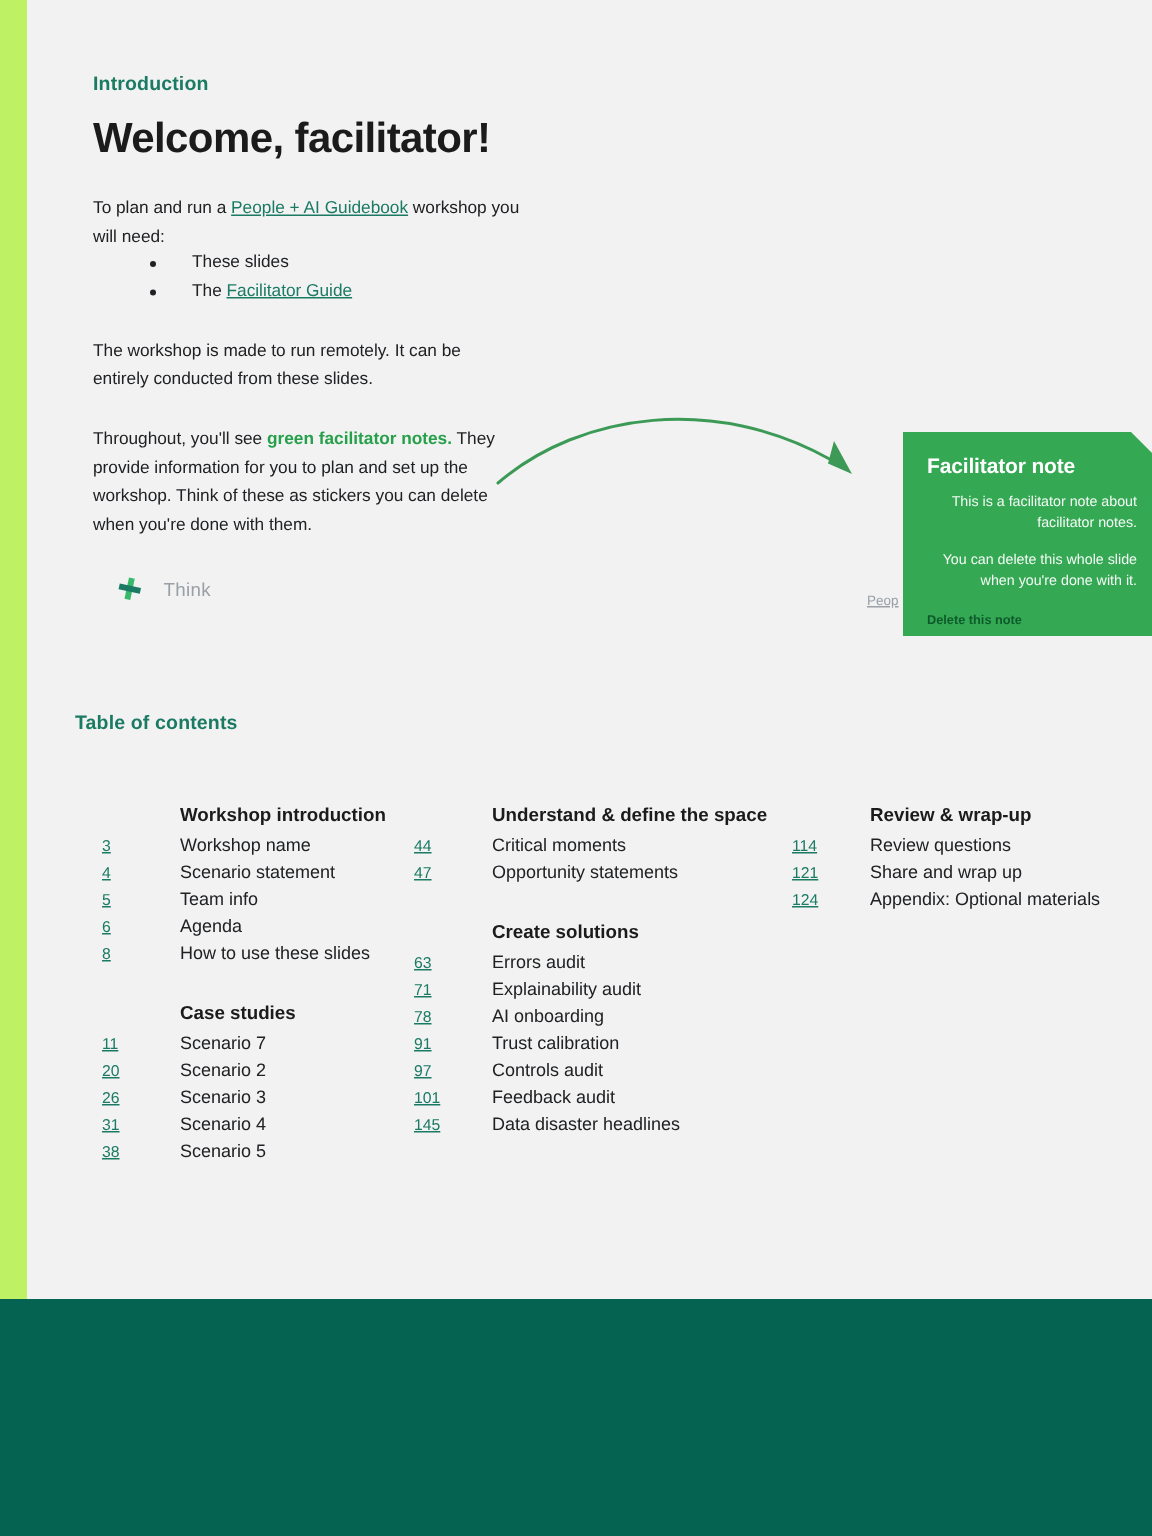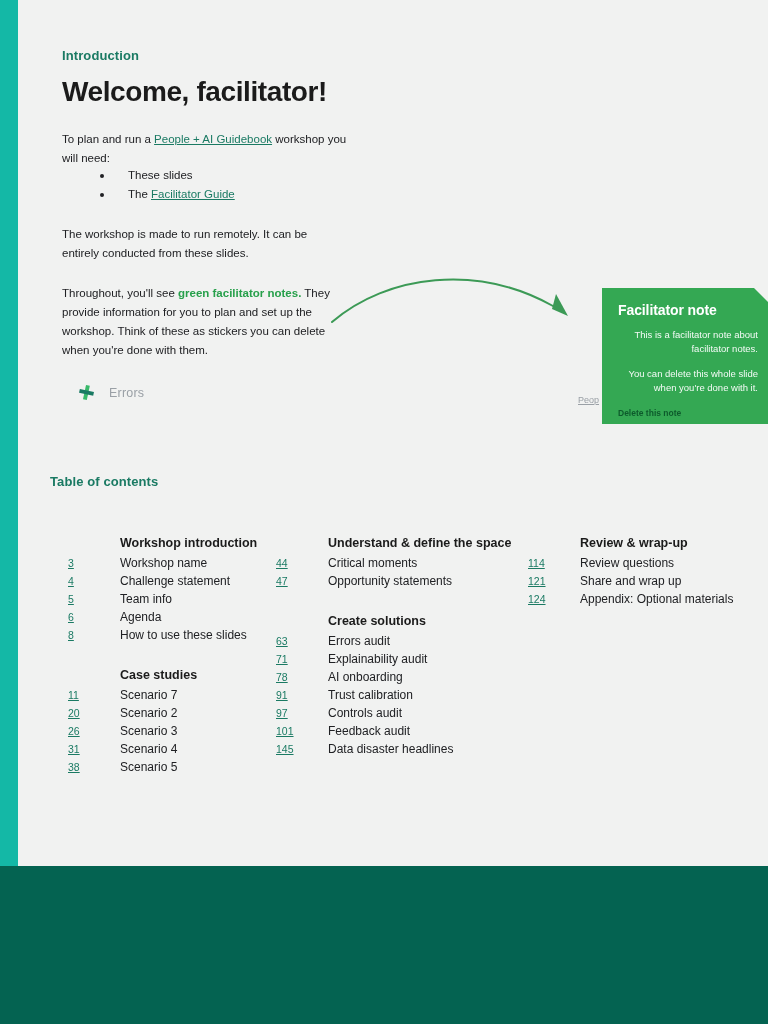--- a/index.html
+++ b/index.html
@@ -10,21 +10,21 @@
     height: 1024px;
     background: #ffffff;
     font-family: "Liberation Sans", sans-serif;
     overflow: hidden;
   }
 
   #page {
     position: relative;
     width: 768px;
     height: 872px;
-    background: #14b8a6;
+    background: #bef264;
   }
 
   
   .slide {
     position: absolute;
     left: 18px;
     width: 750px;
     background: #f1f2f1;
     overflow: hidden;
   }
@@ -219,21 +219,21 @@
     <svg id="intro-arrow" viewBox="0 0 260 60">
       <path d="M4 56 C 60 8, 150 -2, 225 40" fill="none" stroke="#3c9a56" stroke-width="2" stroke-linecap="round"></path>
       <path d="M224 43 L 240 50 L 228 28 Z" fill="#3c9a56"></path>
     </svg>
 
     <div class="slide-footer-logo" id="intro-footer-logo">
       <svg class="pair-mark" viewBox="0 0 20 20">
         <rect x="7.6" y="1.5" width="4.6" height="17" fill="#38b96a" transform="rotate(12 10 10)"></rect>
         <rect x="1.5" y="7.6" width="17" height="4.6" fill="#1a7a63" transform="rotate(12 10 10)"></rect>
       </svg>
-      <span class="google-word">Errors</span>
+      <span class="google-word">Think</span>
     </div>
     <a class="footer-link" id="intro-footer-link" href="#">Peop</a>
 
     <div class="sticker" id="sticker-intro">
       <div class="sticker-title">Facilitator note</div>
       <div class="sticker-body">This is a facilitator note about facilitator notes.</div>
       <div class="sticker-body">You can delete this whole slide when you're done with it.</div>
       <a class="sticker-delete" href="#">Delete this note</a>
     </div>
   </section>
@@ -244,21 +244,21 @@
 
     <div class="toc-col" id="toc-col-1">
       <div class="toc-group">
         <div class="toc-group-title">Workshop introduction</div>
         <div class="toc-row">
           <a class="toc-page" href="#">3</a>
           <span class="toc-label">Workshop name</span>
         </div>
         <div class="toc-row">
           <a class="toc-page" href="#">4</a>
-          <span class="toc-label">Challenge statement</span>
+          <span class="toc-label">Scenario statement</span>
         </div>
         <div class="toc-row">
           <a class="toc-page" href="#">5</a>
           <span class="toc-label">Team info</span>
         </div>
         <div class="toc-row">
           <a class="toc-page" href="#">6</a>
           <span class="toc-label">Agenda</span>
         </div>
         <div class="toc-row">

